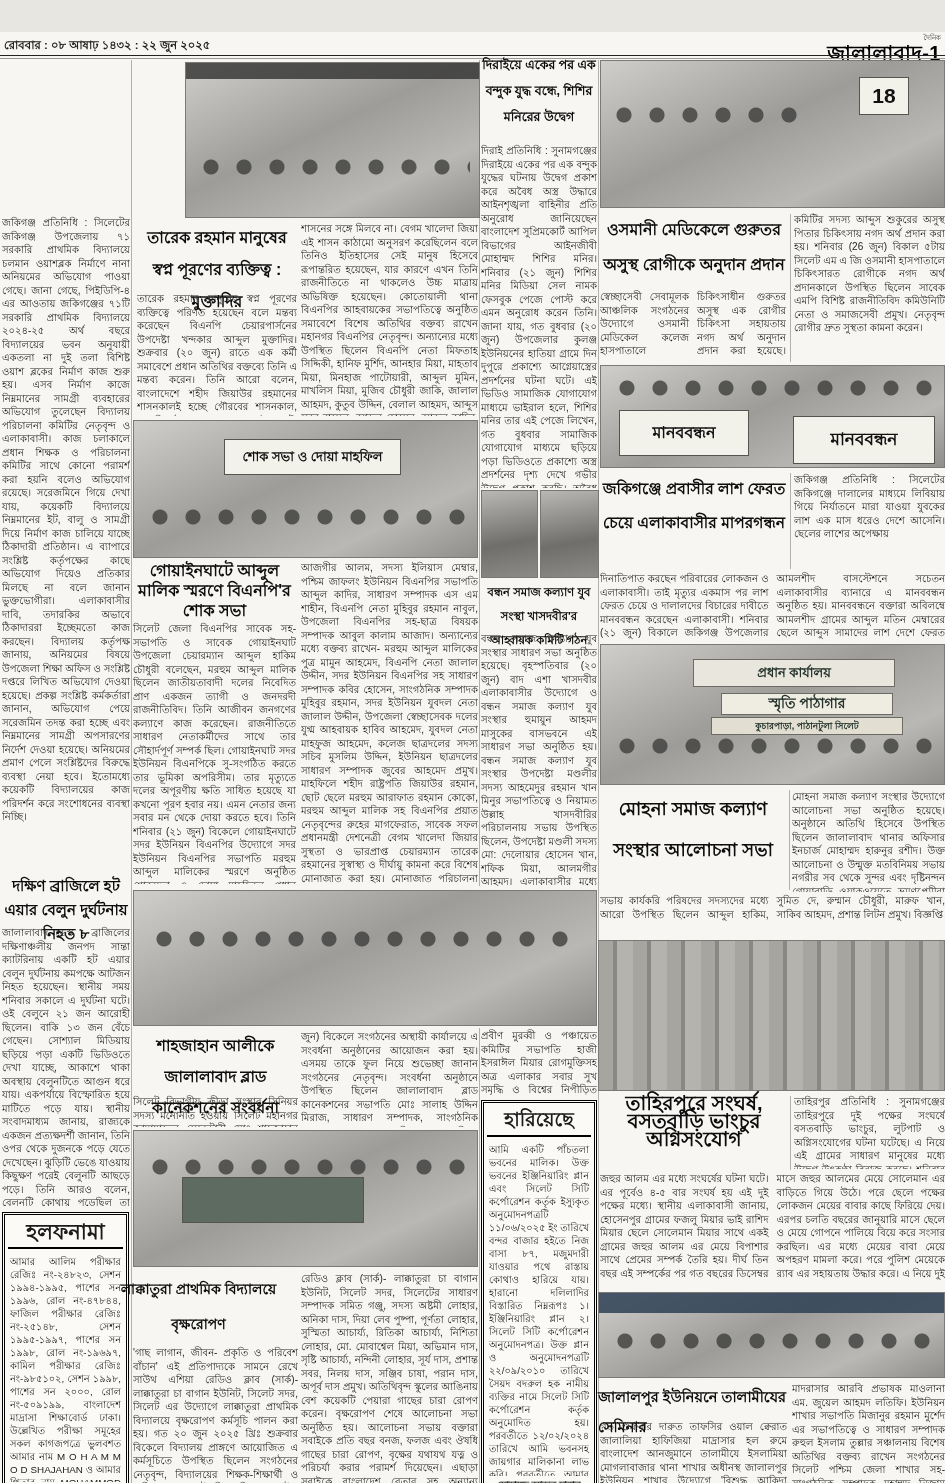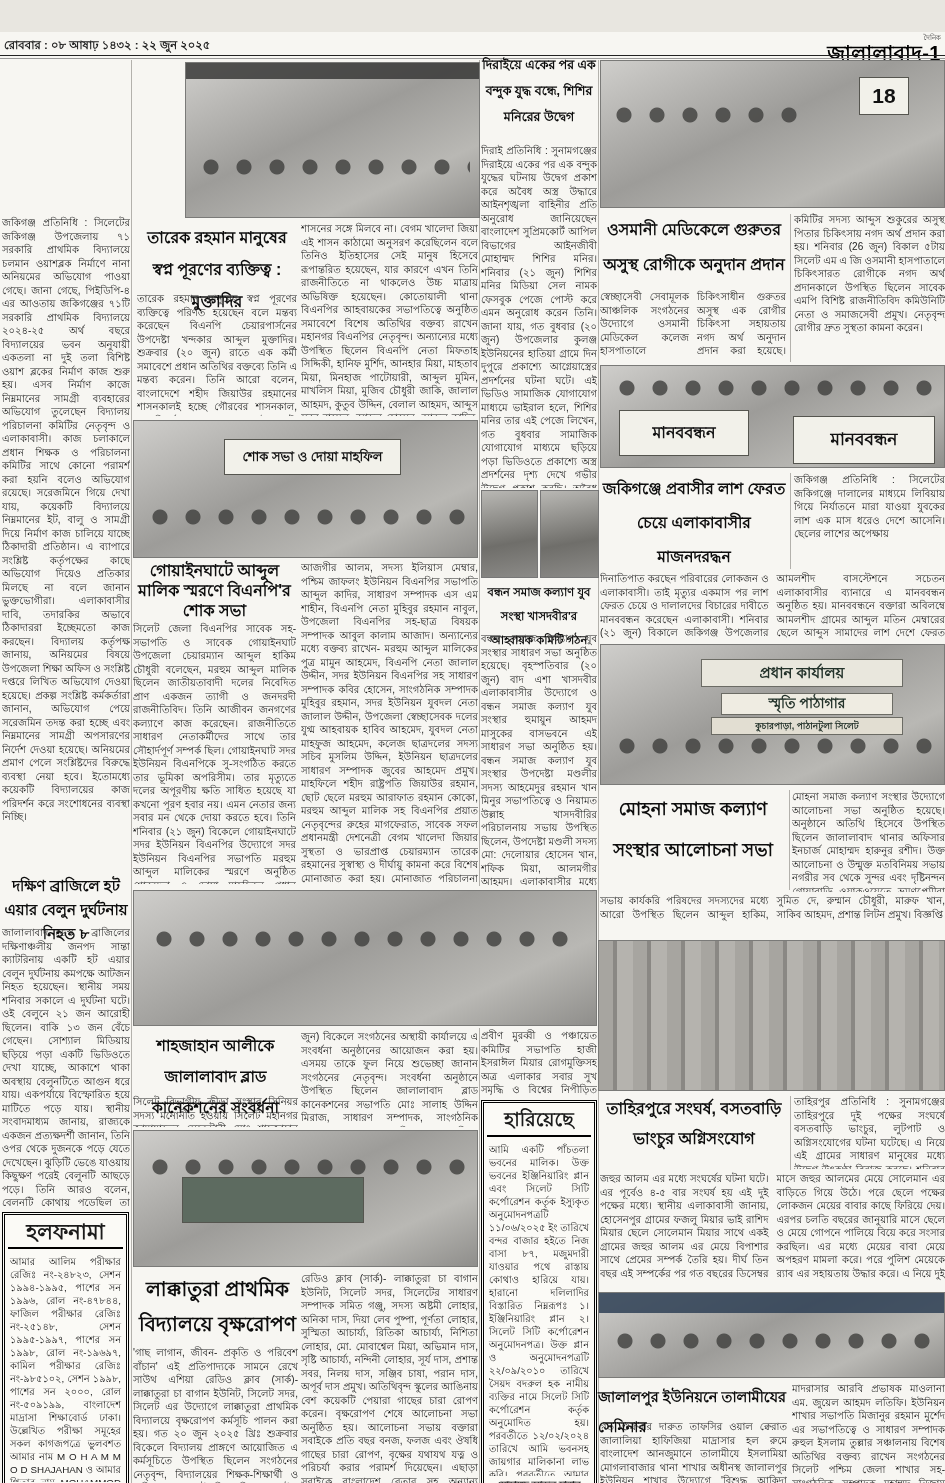--- a/index.html
+++ b/index.html
@@ -90,21 +90,21 @@
     <div class="heads" style="top:34px;"></div>
   </div>
   <div class="abs hl" style="left:133px;top:998px;width:165px;font-size:15.5px;line-height:31px;">শাহজাহান আলীকে জালালাবাদ ব্লাড কানেকশনের সংবর্ধনা</div>
   <div class="abs body" style="left:133px;top:1063px;width:165px;height:32px;overflow:hidden;">সিলেট বিভাগীয় ক্রীড়া সংস্থার সিনিয়র সদস্য মনোনীত হওয়ায় সিলেট মহানগর জামায়াতের সেক্রেটারী মোঃ শাহজাহান আলীকে জালালাবাদ ব্লাড কানেকশনের উদ্যোগে সংবর্ধনা প্রদান করা হয়েছে। শনিবার (২১</div>
   <div class="abs body" style="left:301px;top:998px;width:177px;height:97px;overflow:hidden;">জুন) বিকেলে সংগঠনের অস্থায়ী কার্যালয়ে এ সংবর্ধনা অনুষ্ঠানের আয়োজন করা হয়। এসময় তাকে ফুল নিয়ে শুভেচ্ছা জানান সংগঠনের নেতৃবৃন্দ। সংবর্ধনা অনুষ্ঠানে উপস্থিত ছিলেন জালালাবাদ ব্লাড কানেকশনের সভাপতি মোঃ সালাহ উদ্দিন মিরাজ, সাধারণ সম্পাদক, সাংগঠনিক সম্পাদক, সদস্য রোহান মিয়া, রায়হান মিয়া, আমিনুল ইসলাম মুন্না ও সংগঠনের অন্যান্য সদস্যবৃন্দ। বিজ্ঞপ্তি</div>
 
   <div class="abs photo" style="left:133px;top:1098px;width:345px;height:137px;">
     <div class="banner-white" style="left:48px;top:46px;width:180px;height:44px;font-size:9px;background:#5d6b60;color:#eee;"></div>
     <div class="heads" style="top:22px;"></div>
   </div>
-  <div class="abs hl" style="left:135px;top:1240px;width:165px;font-size:20px;line-height:35px;">লাক্কাতুরা প্রাথমিক বিদ্যালয়ে বৃক্ষরোপণ</div>
+  <div class="abs hl" style="left:116px;top:1240px;width:165px;font-size:14px;line-height:35px;">লাক্কাতুরা প্রাথমিক বিদ্যালয়ে বৃক্ষরোপণ</div>
   <div class="abs body" style="left:133px;top:1314px;width:165px;height:165px;overflow:hidden;">'গাছ লাগান, জীবন- প্রকৃতি ও পরিবেশ বাঁচান' এই প্রতিপাদ্যকে সামনে রেখে সাউথ এশিয়া রেডিও ক্লাব (সার্ক)- লাক্কাতুরা চা বাগান ইউনিট, সিলেট সদর, সিলেট এর উদ্যোগে লাক্কাতুরা প্রাথমিক বিদ্যালয়ে বৃক্ষরোপণ কর্মসূচি পালন করা হয়। গত ২০ জুন ২০২৫ খ্রিঃ শুক্রবার বিকেলে বিদ্যালয় প্রাঙ্গণে আয়োজিত এ কর্মসূচিতে উপস্থিত ছিলেন সংগঠনের নেতৃবৃন্দ, বিদ্যালয়ের শিক্ষক-শিক্ষার্থী ও অভিভাবকবৃন্দ। উপস্থিত ছিলেন সাউথ এশিয়া</div>
   <div class="abs body" style="left:301px;top:1240px;width:177px;height:240px;overflow:hidden;">রেডিও ক্লাব (সার্ক)- লাক্কাতুরা চা বাগান ইউনিট, সিলেট সদর, সিলেটের সাধারণ সম্পাদক সমিত গঞ্জু, সদস্য অষ্টমী লোহার, অনিকা দাস, দিয়া লেব পুষ্পা, পূর্ণতা লোহার, সুস্মিতা আচার্য্য, রিতিকা আচার্য্য, নিশিতা লোহার, মো. মোবাশ্বেল মিয়া, অভিমান দাস, সৃষ্টি আচার্য্য, নন্দিনী লোহার, সূর্য দাস, প্রশান্ত সবর, নিলয় দাস, সঞ্জিব চাষা, পরান দাস, অপূর্ব দাস প্রমুখ। অতিথিবৃন্দ স্কুলের আঙিনায় বেশ কয়েকটি পেয়ারা গাছের চারা রোপণ করেন। বৃক্ষরোপণ শেষে আলোচনা সভা অনুষ্ঠিত হয়। আলোচনা সভায় বক্তারা সবাইকে প্রতি বছর বনজ, ফলজ এবং ঔষধি গাছের চারা রোপণ, বৃক্ষের যথাযথ যত্ন ও পরিচর্যা করার পরামর্শ দিয়েছেন। এছাড়া সবাইকে বাংলাদেশ বেতার সহ অন্যান্য আন্তর্জাতিক বেতারের অনুষ্ঠান শোনা, চিঠি বা ই-মেইল লিখে মতামত জানাতে উৎসাহ দিয়েছেন। বৃক্ষরোপণ কর্মসূচি আয়োজন করায় সাউথ এশিয়া রেডিও ক্লাব (সার্ক) বাংলাদেশের প্রধান উপদেষ্টা ও বাংলাদেশ বেতারের সাবেক পরিচালক ড. মির শাহ আলম, ভাইস-চেয়ারম্যান তাহমিনা আক্তার লিমা, মহাসচিব নূর মোহাম্মদ, যুগ্ম মহাসচিব মাহমুদ হায়দার জীবন, অর্থ সম্পাদক নুরুল ইসলাম নেরাজ, প্রচার সম্পাদক মুহাম্মদ ইয়াকুব আলী ও শিশু বিষয়ক সম্পাদক লাবীব ইকবাল লাক্কাতুরা চা বাগান ইউনিটের সবার প্রতি কৃতজ্ঞতা জানিয়েছেন।</div>
 
   <div class="abs hl" style="left:481px;top:20px;width:116px;font-size:12.5px;line-height:26px;">দিরাইয়ে একের পর এক বন্দুক যুদ্ধ বন্ধে, শিশির মনিরের উদ্বেগ</div>
   <div class="abs body" style="left:481px;top:112px;width:116px;height:344px;overflow:hidden;">দিরাই প্রতিনিধি : সুনামগঞ্জের দিরাইয়ে একের পর এক বন্দুক যুদ্ধের ঘটনায় উদ্বেগ প্রকাশ করে অবৈধ অস্ত্র উদ্ধারে আইনশৃঙ্খলা বাহিনীর প্রতি অনুরোধ জানিয়েছেন বাংলাদেশ সুপ্রিমকোর্ট আপিল বিভাগের আইনজীবী মোহাম্মদ শিশির মনির। শনিবার (২১ জুন) শিশির মনির মিডিয়া সেল নামক ফেসবুক পেজে পোস্ট করে এমন অনুরোধ করেন তিনি। জানা যায়, গত বুধবার (২০ জুন) উপজেলার কুলঞ্জ ইউনিয়নের হাতিয়া গ্রামে দিন দুপুরে প্রকাশ্যে আগ্নেয়াস্ত্রের প্রদর্শনের ঘটনা ঘটে। এই ভিডিও সামাজিক যোগাযোগ মাধ্যমে ভাইরাল হলে, শিশির মনির তার এই পেজে লিখেন, গত বুধবার সামাজিক যোগাযোগ মাধ্যমে ছড়িয়ে পড়া ভিডিওতে প্রকাশ্যে অস্ত্র প্রদর্শনের দৃশ্য দেখে গভীর উদ্বেগ প্রকাশ করছি। অবৈধ অস্ত্র উদ্ধারে অভিযান জোরদার করতে আইনশৃঙ্খলা বাহিনীকে অনুরোধ জানাচ্ছি। অপরাধী যেই হোক না কেন, শুদ্ধ ও নিরপেক্ষ তদন্তের মাধ্যমে তাদেরকে বিচারের আওতায় আনতে হবে। অন্যথায় সামাজিক স্থিতিশীলতা বিনষ্ট হবে। এবিষয়ে দিরাই থানার অফিসার ইনচার্জ মুহাম্মদ আব্দুর রাজ্জাক বলেন, এসব অবৈধ আগ্নেয়াস্ত্র উদ্ধারে আমাদের অভিযান অব্যাহত আছে।</div>
   <div class="abs portrait" style="left:481px;top:458px;width:55px;height:86px;"></div>
   <div class="abs portrait" style="left:540px;top:458px;width:57px;height:86px;"></div>
   <div class="abs hl" style="left:481px;top:548px;width:116px;font-size:11.5px;line-height:24px;">বন্ধন সমাজ কল্যাণ যুব সংস্থা খাসদবীর'র আহ্বায়ক কমিটি গঠন</div>
   <div class="abs body" style="left:481px;top:600px;width:116px;height:254px;overflow:hidden;">বন্ধন সমাজ কল্যাণ যুব সংস্থার সাধারণ সভা অনুষ্ঠিত হয়েছে। বৃহস্পতিবার (২০ জুন) বাদ এশা খাসদবীর এলাকাবাসীর উদ্যোগে ও বন্ধন সমাজ কল্যাণ যুব সংস্থার হুমায়ুন আহমদ মাসুকের বাসভবনে এই সাধারণ সভা অনুষ্ঠিত হয়। বন্ধন সমাজ কল্যাণ যুব সংস্থার উপদেষ্টা মণ্ডলীর সদস্য আহমেদুর রহমান খান মিনুর সভাপতিত্বে ও নিয়ামত উল্লাহ খাসদবীরির পরিচালনায় সভায় উপস্থিত ছিলেন, উপদেষ্টা মণ্ডলী সদস্য মো: দেলোয়ার হোসেন খান, শফিক মিয়া, আলমগীর আহমদ। এলাকাবাসীর মধ্যে উপস্থিত ছিলেন প্রবাসী আব্দুল হালিম স্বপন, উজ্জ্বল আহমদ, কামাল আহমদ, জামাল মিয়া, সহ এলাকার মুরব্বীয়ান ও যুবসমাজ। সভায় সর্বসম্মতিক্রমে খাসদবীর এলাকার যুবকদের নিয়ে বন্ধন সমাজ কল্যাণ যুব সংস্থার একটি আহ্বায়ক কমিটি গঠন করা হয়। সভা শেষে দেশ ও জাতির কল্যাণ এবং এলাকার</div>
   <div class="abs body" style="left:481px;top:997px;width:116px;height:66px;overflow:hidden;">প্রবীণ মুরব্বী ও পঞ্চায়েত কমিটির সভাপতি হাজী ইসরাঈল মিয়ার রোগমুক্তিসহ অত্র এলাকার সবার সুখ সমৃদ্ধি ও বিশ্বের নিপীড়িত মুসলিম উম্মার জন্য মোনাজাত করা হয়। বিজ্ঞপ্তি</div>
@@ -121,36 +121,36 @@
   </div>
   <div class="abs hl" style="left:600px;top:180px;width:188px;font-size:16px;line-height:35px;">ওস‌মানী মেডিকেলে গুরুতর অসুস্থ রোগীকে অনুদান প্রদান</div>
   <div class="abs body" style="left:794px;top:181px;width:151px;height:150px;overflow:hidden;">কমিটির সদস্য আব্দুস শুকুরের অসুস্থ পিতার চিকিৎসায় নগদ অর্থ প্রদান করা হয়। শনিবার (26 জুন) বিকাল ৫টায় সিলেট এম এ জি ওসমানী হাসপাতালে চিকিৎসারত রোগীকে নগদ অর্থ প্রদানকালে উপস্থিত ছিলেন সাবেক এমপি বিশিষ্ট রাজনীতিবিদ কমিউনিটি নেতা ও সমাজসেবী প্রমুখ। নেতৃবৃন্দ রোগীর দ্রুত সুস্থতা কামনা করেন।</div>
   <div class="abs body body2col" style="left:600px;top:258px;width:186px;height:72px;overflow:hidden;">স্বেচ্ছাসেবী সেবামূলক আঞ্চলিক সংগঠনের উদ্যোগে ওসমানী মেডিকেল কলেজ হাসপাতালে চিকিৎসাধীন গুরুতর অসুস্থ এক রোগীর চিকিৎসা সহায়তায় নগদ অর্থ অনুদান প্রদান করা হয়েছে। সংগঠনের নেতৃবৃন্দ ভবিষ্যতেও এ ধরনের মানবিক সহায়তা অব্যাহত রাখার প্রত্যয় ব্যক্ত করেন।</div>
 
   <div class="abs photo" style="left:600px;top:333px;width:345px;height:103px;">
     <div class="heads" style="top:8px;"></div>
     <div class="banner-white" style="left:18px;top:44px;width:128px;height:44px;font-size:16px;">মানববন্ধন</div>
     <div class="banner-white" style="left:192px;top:50px;width:140px;height:46px;font-size:17px;">মানববন্ধন</div>
   </div>
-  <div class="abs hl" style="left:600px;top:440px;width:188px;font-size:15.5px;line-height:34px;">জকিগঞ্জে প্রবাসীর লাশ ফেরত চেয়ে এলাকাবাসীর মাজনদরদ্ধন</div>
+  <div class="abs hl" style="left:600px;top:440px;width:188px;font-size:15.5px;line-height:34px;">জকিগঞ্জে প্রবাসীর লাশ ফেরত চেয়ে এলাকাবাসীর মাপরগন্ধন</div>
   <div class="abs body" style="left:794px;top:441px;width:151px;height:96px;overflow:hidden;">জকিগঞ্জ প্রতিনিধি : সিলেটের জকিগঞ্জে দালালের মাধ্যমে লিবিয়ায় গিয়ে নির্যাতনে মারা যাওয়া যুবকের লাশ এক মাস ধরেও দেশে আসেনি। ছেলের লাশের অপেক্ষায়</div>
   <div class="abs body body2col" style="left:600px;top:540px;width:345px;height:70px;overflow:hidden;">দিনাতিপাত করছেন পরিবারের লোকজন ও এলাকাবাসী। তাই মৃত্যুর একমাস পর লাশ ফেরত চেয়ে ও দালালদের বিচারের দাবীতে মানববন্ধন করেছেন এলাকাবাসী। শনিবার (২১ জুন) বিকালে জকিগঞ্জ উপজেলার আমলশীদ বাসস্টেশনে সচেতন এলাকাবাসীর ব্যানারে এ মানববন্ধন অনুষ্ঠিত হয়। মানববন্ধনে বক্তারা অবিলম্বে আমলশীদ গ্রামের আব্দুল মতিন মেম্বারের ছেলে আব্দুস সামাদের লাশ দেশে ফেরত প্রদানের দাবী জানিয়ে দালালদের দৃষ্টান্তমূলক শাস্তির জন্য প্রশাসনের দৃষ্টি আকর্ষণ করেন। বক্তারা মানবপাচারকারী চক্রের সদস্য দালাল আইদুর ও তার ছেলে অনিকে গ্রেফতার পূর্বক আইনানুগ ব্যবস্থা গ্রহণের দাবী জানান। সাবেক ইউপি সদস্য আতাউর রহমানের সভাপতিত্বে ও সাবেক ছাত্রনেতা মাওলানা সাদিকুর রহমান সিদ্দিকীর পরিচালনায় মানববন্ধনের শুরুতে পবিত্র কুরআন থেকে তেলাওয়াত করা হয়।</div>
 
   <div class="abs photo" style="left:600px;top:612px;width:345px;height:141px;">
-    <div class="signbox" style="left:100px;top:14px;width:200px;height:26px;font-size:15px;">প্রধান কার্যালয়</div>
+    <div class="signbox" style="left:92px;top:14px;width:200px;height:26px;font-size:13px;">প্রধান কার্যালয়</div>
     <div class="signbox" style="left:120px;top:48px;width:170px;height:20px;font-size:14px;background:#efece2;">স্মৃতি পাঠাগার</div>
     <div class="signbox" style="left:110px;top:72px;width:190px;height:16px;font-size:9px;background:#e2ded2;">কুচারপাড়া, পাঠানটুলা সিলেট</div>
     <div class="heads" style="bottom:6px;"></div>
   </div>
   <div class="abs hl" style="left:600px;top:757px;width:186px;font-size:18px;line-height:41px;">মোহনা সমাজ কল্যাণ সংস্থার আলোচনা সভা</div>
   <div class="abs body" style="left:792px;top:758px;width:153px;height:102px;overflow:hidden;">মোহনা সমাজ কল্যাণ সংস্থার উদ্যোগে আলোচনা সভা অনুষ্ঠিত হয়েছে। অনুষ্ঠানে অতিথি হিসেবে উপস্থিত ছিলেন জালালাবাদ থানার অফিসার ইনচার্জ মোহাম্মদ হারুনুর রশীদ। উক্ত আলোচনা ও উন্মুক্ত মতবিনিময় সভায় নগরীর সব থেকে সুন্দর এবং দৃষ্টিনন্দন গোয়াবাড়ি ওয়াকওয়েতে ভ্রমণপ্রেমীরা যাতে কোনো প্রকার হয়রানির শিকার না হন সেই আহ্বান জানানো হয়।</div>
   <div class="abs body body2col" style="left:600px;top:862px;width:345px;height:44px;overflow:hidden;">সভায় কার্যকরি পরিষদের সদস্যদের মধ্যে আরো উপস্থিত ছিলেন আব্দুল হাকিম, সুমিত দে, রুম্মান চৌধুরী, মারুফ খান, সাকিব আহমদ, প্রশান্ত লিটন প্রমুখ। বিজ্ঞপ্তি</div>
 
   <div class="abs photo wreck" style="left:598px;top:908px;width:347px;height:151px;"></div>
-  <div class="abs hl" style="left:600px;top:1062px;width:188px;font-size:16px;line-height:30px;">তাহিরপুরে সংঘর্ষ, বসতবাড়ি ভাংচুর অগ্নিসংযোগ</div>
+  <div class="abs hl" style="left:600px;top:1062px;width:188px;font-size:20px;line-height:18px;">তাহিরপুরে সংঘর্ষ, বসতবাড়ি ভাংচুর অগ্নিসংযোগ</div>
   <div class="abs body" style="left:794px;top:1063px;width:151px;height:74px;overflow:hidden;">তাহিরপুর প্রতিনিধি : সুনামগঞ্জের তাহিরপুরে দুই পক্ষের সংঘর্ষে বসতবাড়ি ভাংচুর, লুটপাট ও অগ্নিসংযোগের ঘটনা ঘটেছে। এ নিয়ে এই গ্রামের সাধারণ মানুষের মধ্যে উদ্বেগ-উৎকণ্ঠা বিরাজ করছে। শনিবার বাদাঘাট ইউনিয়নের হোসেনপুর গ্রামে ফজলু মিয়া ও</div>
   <div class="abs body body2col" style="left:600px;top:1140px;width:345px;height:117px;overflow:hidden;">জহুর আলম এর মধ্যে সংঘর্ষের ঘটনা ঘটে। এর পূর্বেও ৪-৫ বার সংঘর্ষ হয় এই দুই পক্ষের মধ্যে। স্থানীয় এলাকাবাসী জানায়, হোসেনপুর গ্রামের ফজলু মিয়ার ভাই রাশিদ মিয়ার ছেলে সোলেমান মিয়ার সাথে একই গ্রামের জহুর আলম এর মেয়ে বিপাশার সাথে প্রেমের সম্পর্ক তৈরি হয়। দীর্ঘ তিন বছর এই সম্পর্কের পর গত বছরের ডিসেম্বর মাসে জহুর আলমের মেয়ে সোলেমান এর বাড়িতে গিয়ে উঠে। পরে ছেলে পক্ষের লোকজন মেয়ের বাবার কাছে ফিরিয়ে দেয়। এরপর চলতি বছরের জানুয়ারি মাসে ছেলে ও মেয়ে গোপনে পালিয়ে বিয়ে করে সংসার করছিল। এর মধ্যে মেয়ের বাবা মেয়ে অপহরণ মামলা করে। পরে পুলিশ মেয়েকে র‌্যাব এর সহায়তায় উদ্ধার করে। এ নিয়ে দুই পক্ষের মধ্যে উত্তেজনা ছড়িয়ে পড়ে। সংঘর্ষে ১০-১২ বসতবাড়ি ভাংচুর হয় ও দুটি বাড়িতে আগুন দেয়া হয়। এ সময় হোসেনপুর গ্রামের জজ মিয়ার ছেলে রাকাব উদ্দিন (২০) সহ ১০ জন আহত হয়। খবর পেয়ে তাহিরপুর থানা ভারপ্রাপ্ত কর্মকর্তা ওসি দেলোয়ার হোসেন নেতৃত্বে একদল পুলিশ সদস্য নিয়ে পরিস্থিতি নিয়ন্ত্রণে আনে। তাহিরপুর থানা ভারপ্রাপ্ত কর্মকর্তা ওসি দেলোয়ার হোসেন জানান, পরিস্থিতি এখন নিয়ন্ত্রণে রয়েছে। এই বিষয়ে আইনগত পদক্ষেপ গ্রহণ করা হবে। কোনো ছাড় দেয়া হবে না।</div>
 
   <div class="abs photo" style="left:598px;top:1260px;width:347px;height:86px;">
     <div class="darkstrip" style="height:20px;background:#2e3f55;"></div>
     <div class="heads" style="bottom:4px;"></div>
   </div>
   <div class="abs hl" style="left:598px;top:1350px;width:192px;font-size:14.5px;line-height:30px;text-align:left;">জালালপুর ইউনিয়নে তালামীযের সেমিনার</div>
   <div class="abs body" style="left:600px;top:1388px;width:187px;height:92px;overflow:hidden;">গত শুক্রবার দারুত তাফসির ওয়াল ক্বেরাত জালালিয়া হাফিজিয়া মাদ্রাসার হল রুমে বাংলাদেশ আনজুমানে তালামীযে ইসলামিয়া মোগলাবাজার থানা শাখার অধীনস্থ জালালপুর ইউনিয়ন শাখার উদ্যোগে 'বিশুদ্ধ আকিদা লালনের গুরুত্ব ও ভ্রান্ত আকিদার পরিচয়' শীর্ষক সেমিনার অনুষ্ঠিত হয়। উক্ত শীর্ষক সেমিনারে প্রধান অতিথির বক্তব্য রাখেন সংগঠনের সিলেট পশ্চিম জেলা শাখার সভাপতি আব্দুর রাজ্জাক গাজু। প্রশিক্ষণ প্রদান করেন সোবহানীঘাট হযরত শাহজালাল দারুচ্ছুন্নাহ ইয়াকুবিয়া কামিল</div>
   <div class="abs body" style="left:792px;top:1350px;width:153px;height:130px;overflow:hidden;">মাদরাসার আরবি প্রভাষক মাওলানা এম. জুয়েল আহমদ লতিফি। ইউনিয়ন শাখার সভাপতি মিজানুর রহমান মুর্শেদ এর সভাপতিত্বে ও সাধারণ সম্পাদক রুহুল ইসলাম তুল্লার সঞ্চালনায় বিশেষ অতিথির বক্তব্য রাখেন সংগঠনের সিলেট পশ্চিম জেলা শাখার সহ-সাংগঠনিক সম্পাদক মুহাম্মদ নিজাম উদ্দিন, অফিস সম্পাদক আব্দুল মুহিত জাদু। বিশেষ অতিথি হিসেবে উপস্থিত ছিলেন সংগঠনের মোগলাবাজার থানা শাখার সহ-সভাপতি জাহিদ হাসান, সাধারণ সম্পাদক রাইয়্যান আহমদ রাফি, সাংগঠনিক সম্পাদক আব্দুল বাতিন আবির, জালালপুর ইউনিয়ন আল ইসলাহ'র অফিস সম্পাদক সিদ্দিকুর রহমান রায়হান। বিজ্ঞপ্তি</div>

